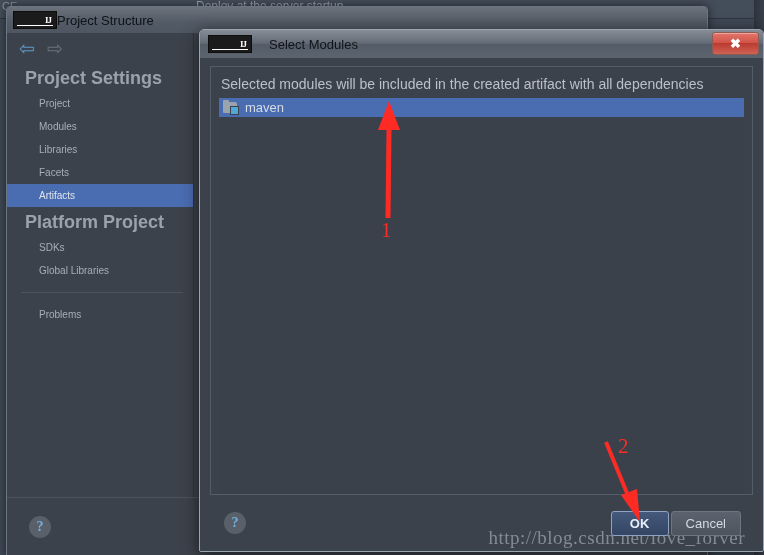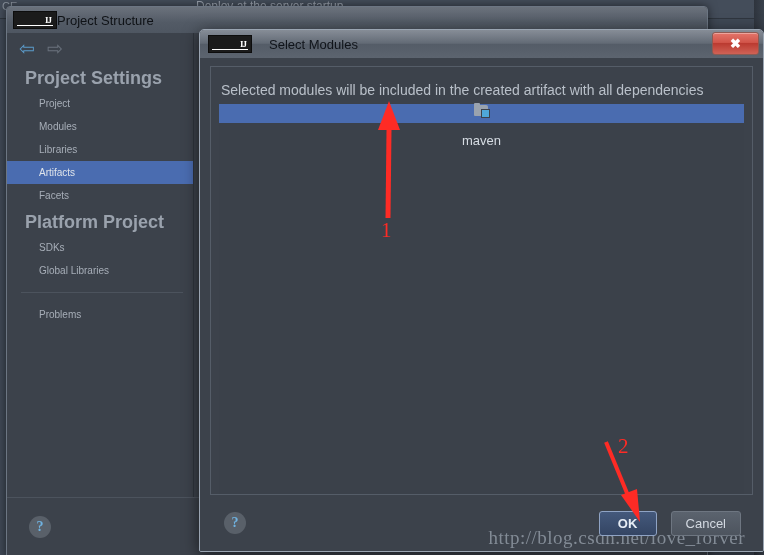--- a/index.html
+++ b/index.html
@@ -258,34 +258,32 @@
     flex-direction: column;
     min-height: 0;
     padding: 8px 8px 0 8px;
     box-sizing: border-box;
   }
   #sm-description {
     font-size: 14px;
     color: #b9c0c9;
     padding: 1px 2px 6px 2px;
     white-space: nowrap;
-    margin-top: 6px;
   }
   #sm-module-list {
     flex: 1 1 auto;
     background: #3b414a;
     min-height: 0;
   }
   .module-row {
     display: flex;
     align-items: center;
-    gap: 16px;
+    gap: 7px;
     height: 19px;
     padding: 0 4px;
-    flex-direction: column;
   }
   .module-row.selected { background: #4a6cb0; }
   .module-label {
     font-size: 13px;
     color: #d6dce3;
   }
   .module-icon {
     width: 15px; height: 13px;
     position: relative;
     flex: 0 0 auto;
@@ -316,21 +314,21 @@
     height: 56px;
     flex: 0 0 auto;
     display: flex;
     align-items: center;
     padding: 0 12px 0 14px;
     position: relative;
   }
   #sm-buttons {
     margin-left: auto;
     display: flex;
-    gap: 14px;
+    gap: 2px;
     position: relative;
     z-index: 3;
   }
   .dlg-btn {
     min-width: 58px;
     height: 25px;
     border-radius: 3px;
     font-size: 13px;
     display: flex;
     align-items: center;
@@ -401,22 +399,22 @@
 
         <div id="ps-nav-arrows">
           <span class="nav-arrow enabled">⇦</span>
           <span class="nav-arrow disabled">⇨</span>
         </div>
 
         <div class="sidebar-group">Project Settings</div>
         <div class="sidebar-item">Project</div>
         <div class="sidebar-item">Modules</div>
         <div class="sidebar-item">Libraries</div>
+        <div class="sidebar-item">Facets</div>
         <div class="sidebar-item selected">Artifacts</div>
-        <div class="sidebar-item">Facets</div>
 
         <div class="sidebar-group">Platform Project</div>
         <div class="sidebar-item">SDKs</div>
         <div class="sidebar-item">Global Libraries</div>
 
         <div class="sidebar-sep"></div>
 
         <div class="sidebar-item">Problems</div>
       </div>
 

